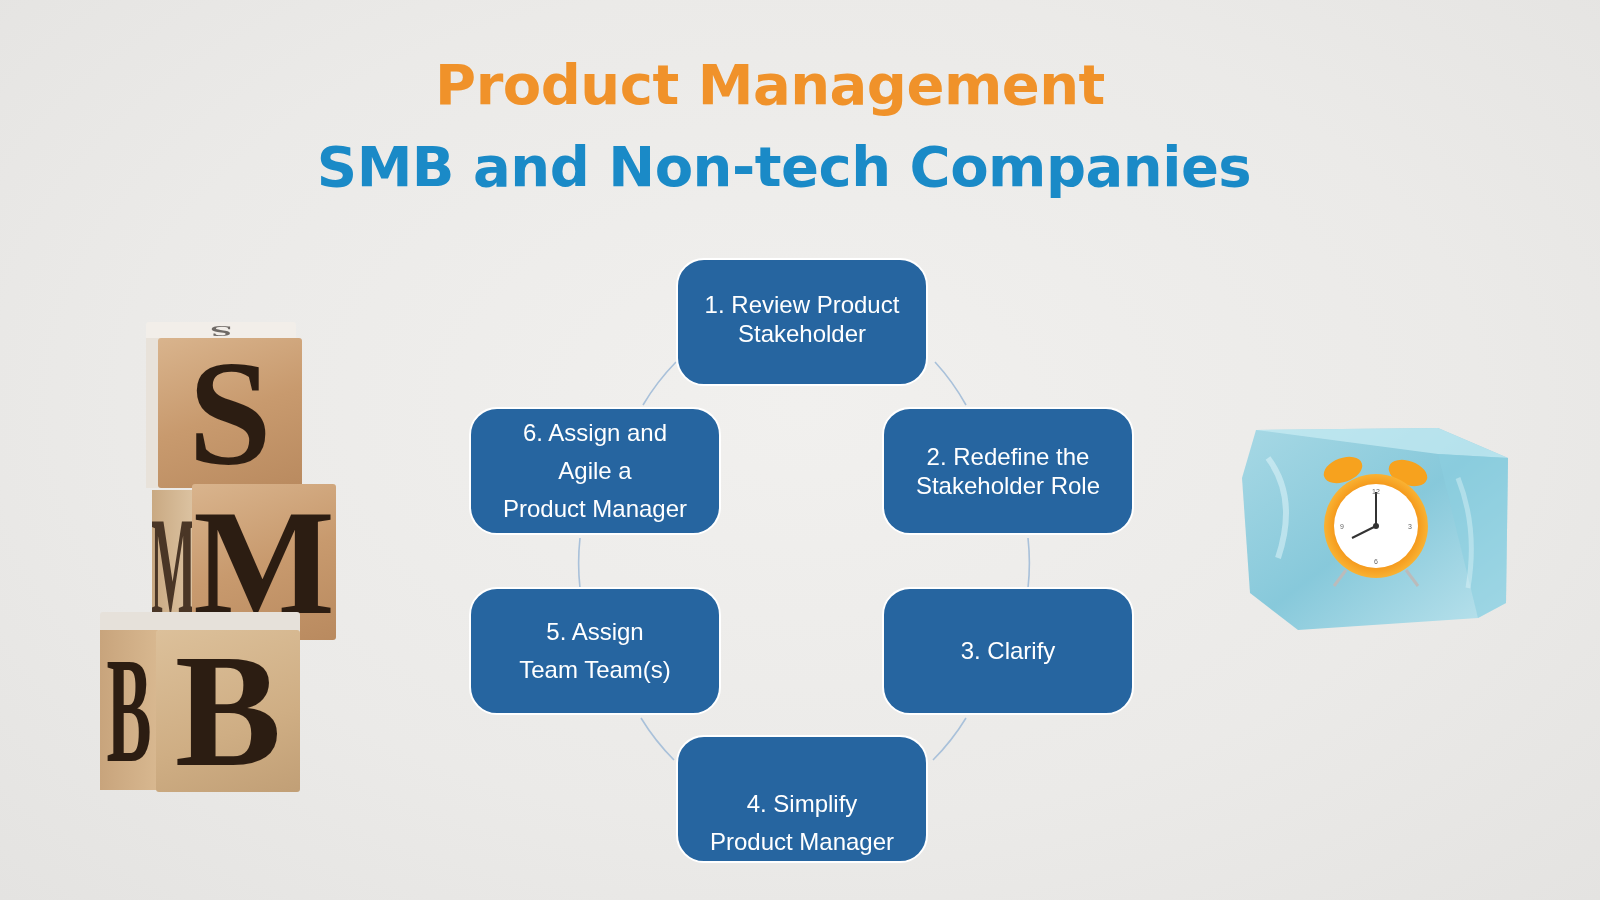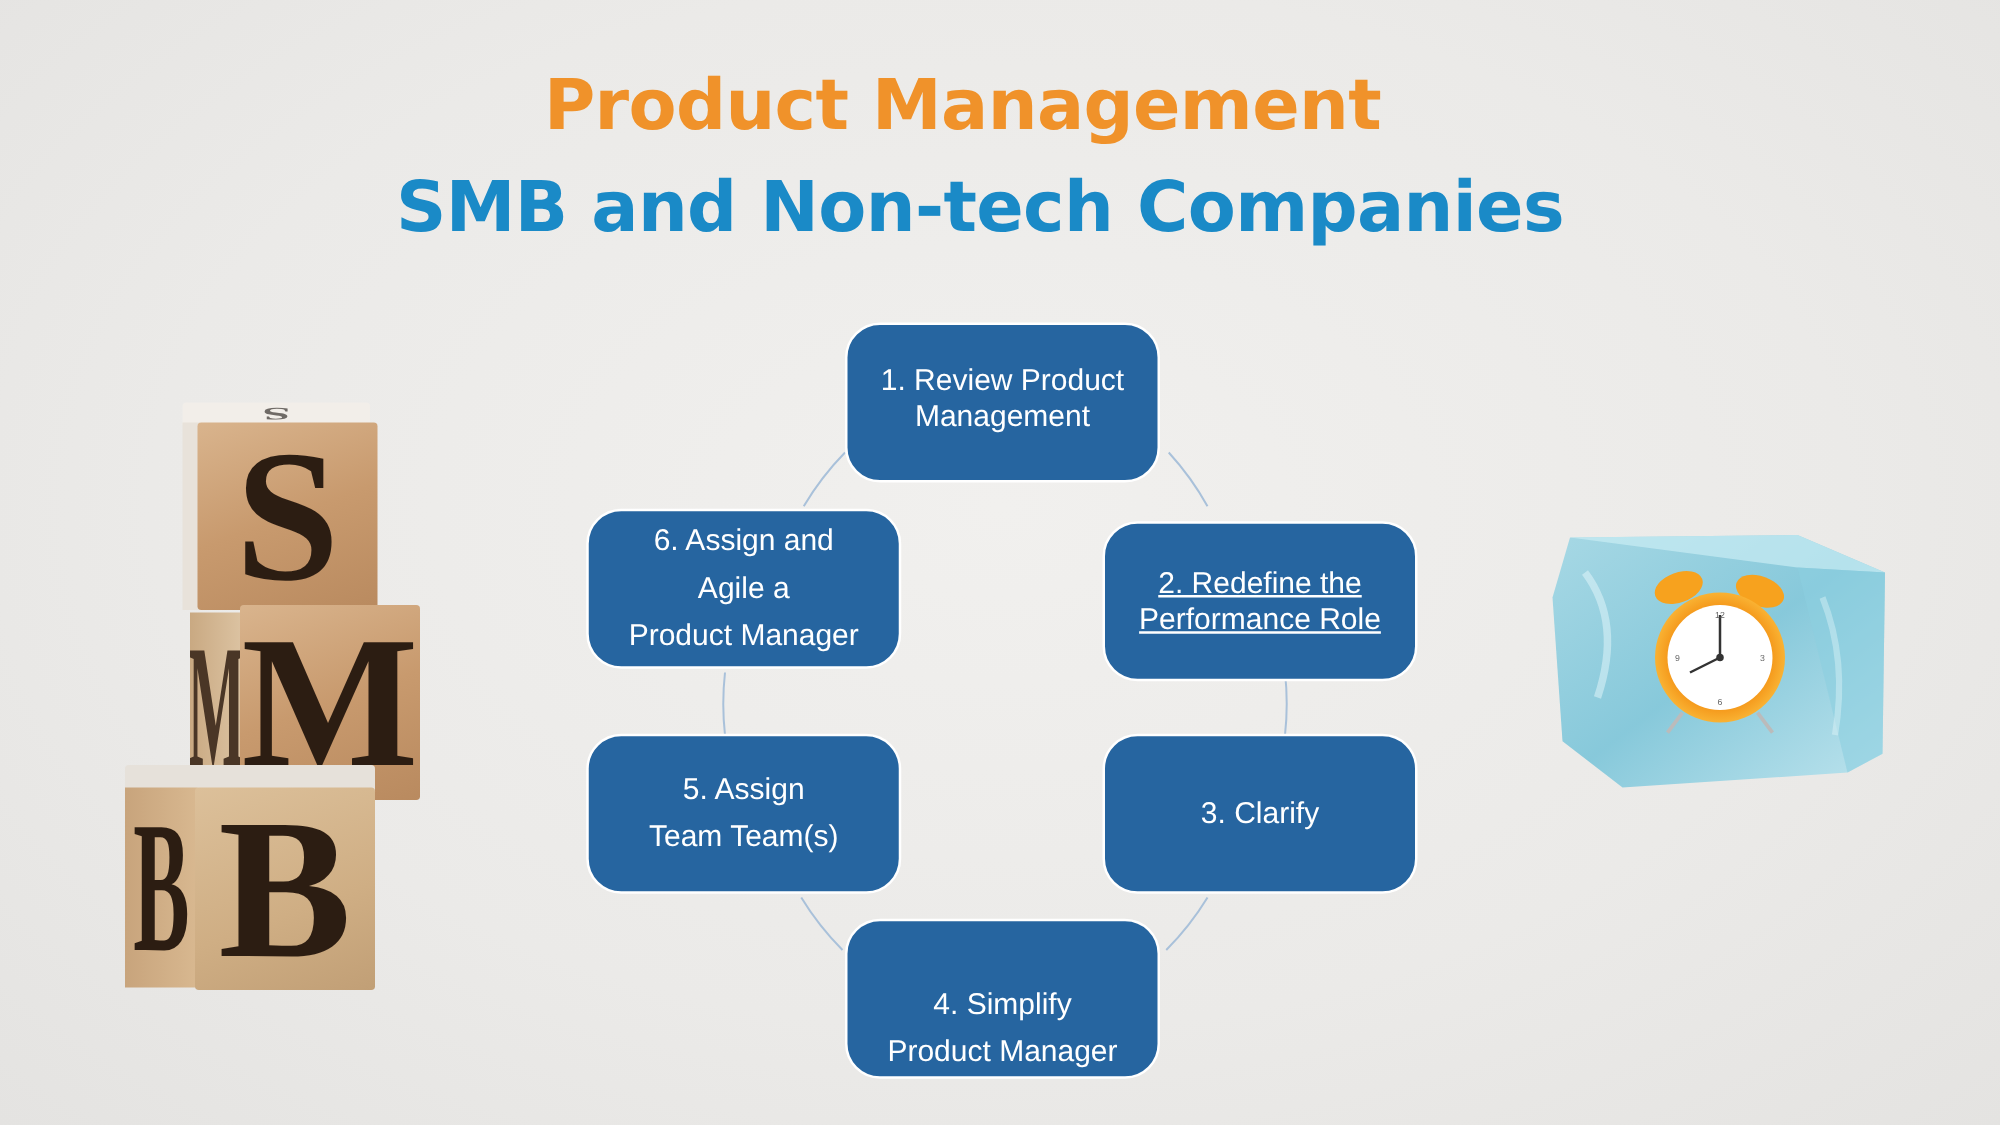--- a/index.html
+++ b/index.html
@@ -22,21 +22,21 @@
   .node {
     position: absolute; width: 252px; height: 128px; box-sizing: border-box;
     background: #2665a0; border: 2px solid #ffffff; border-radius: 28px;
     color: #ffffff; font-family: "Liberation Sans", sans-serif; font-size: 24px;
     display: flex; flex-direction: column; align-items: center; justify-content: center;
     text-align: center; line-height: 38px; padding: 0 19px;
   }
   .node.tight { line-height: 29px; }
   .node .line { display: block; white-space: nowrap; }
   .n1 { left: 676px; top: 258px; justify-content: flex-start; padding-top: 30px; }
-  .n2 { left: 882px; top: 417px; text-decoration: underline; }
+  .n2 { left: 882px; top: 407px; }
   .n3 { left: 882px; top: 587px; gap: 10px; }
   .n4 { left: 676px; top: 735px; justify-content: flex-end; }
   .n5 { left: 469px; top: 587px; }
   .n6 { left: 469px; top: 407px; align-items: center; }
 
   
   .blocks { position: absolute; left: 100px; top: 322px; width: 250px; height: 488px; }
   .cube { position: absolute; box-sizing: border-box; }
   .cube .face {
     position: absolute; box-sizing: border-box;
@@ -76,26 +76,26 @@
       <path d="M 1028 538 A 228 228 0 0 1 1028 588"></path>
       <path d="M 966 718 A 228 228 0 0 1 933 760"></path>
       <path d="M 674 760 A 228 228 0 0 1 641 718"></path>
       <path d="M 580 588 A 228 228 0 0 1 580 538"></path>
       <path d="M 643 405 A 228 228 0 0 1 676 362"></path>
     </g>
   </svg>
 
   <div class="node n1" style="line-height:29px;">
     <span class="line">1. Review Product</span>
-    <span class="line">Management</span>
+    <span class="line">Stakeholder</span>
   </div>
 
   <div class="node n2 tight">
     <span class="line">2. Redefine the</span>
-    <span class="line">Performance Role</span>
+    <span class="line">Stakeholder Role</span>
   </div>
 
   <div class="node n3">
     <span class="line">3. Clarify</span>
   </div>
 
   <div class="node n4">
     <span class="line">4. Simplify</span>
     <span class="line">Product Manager</span>
   </div>

